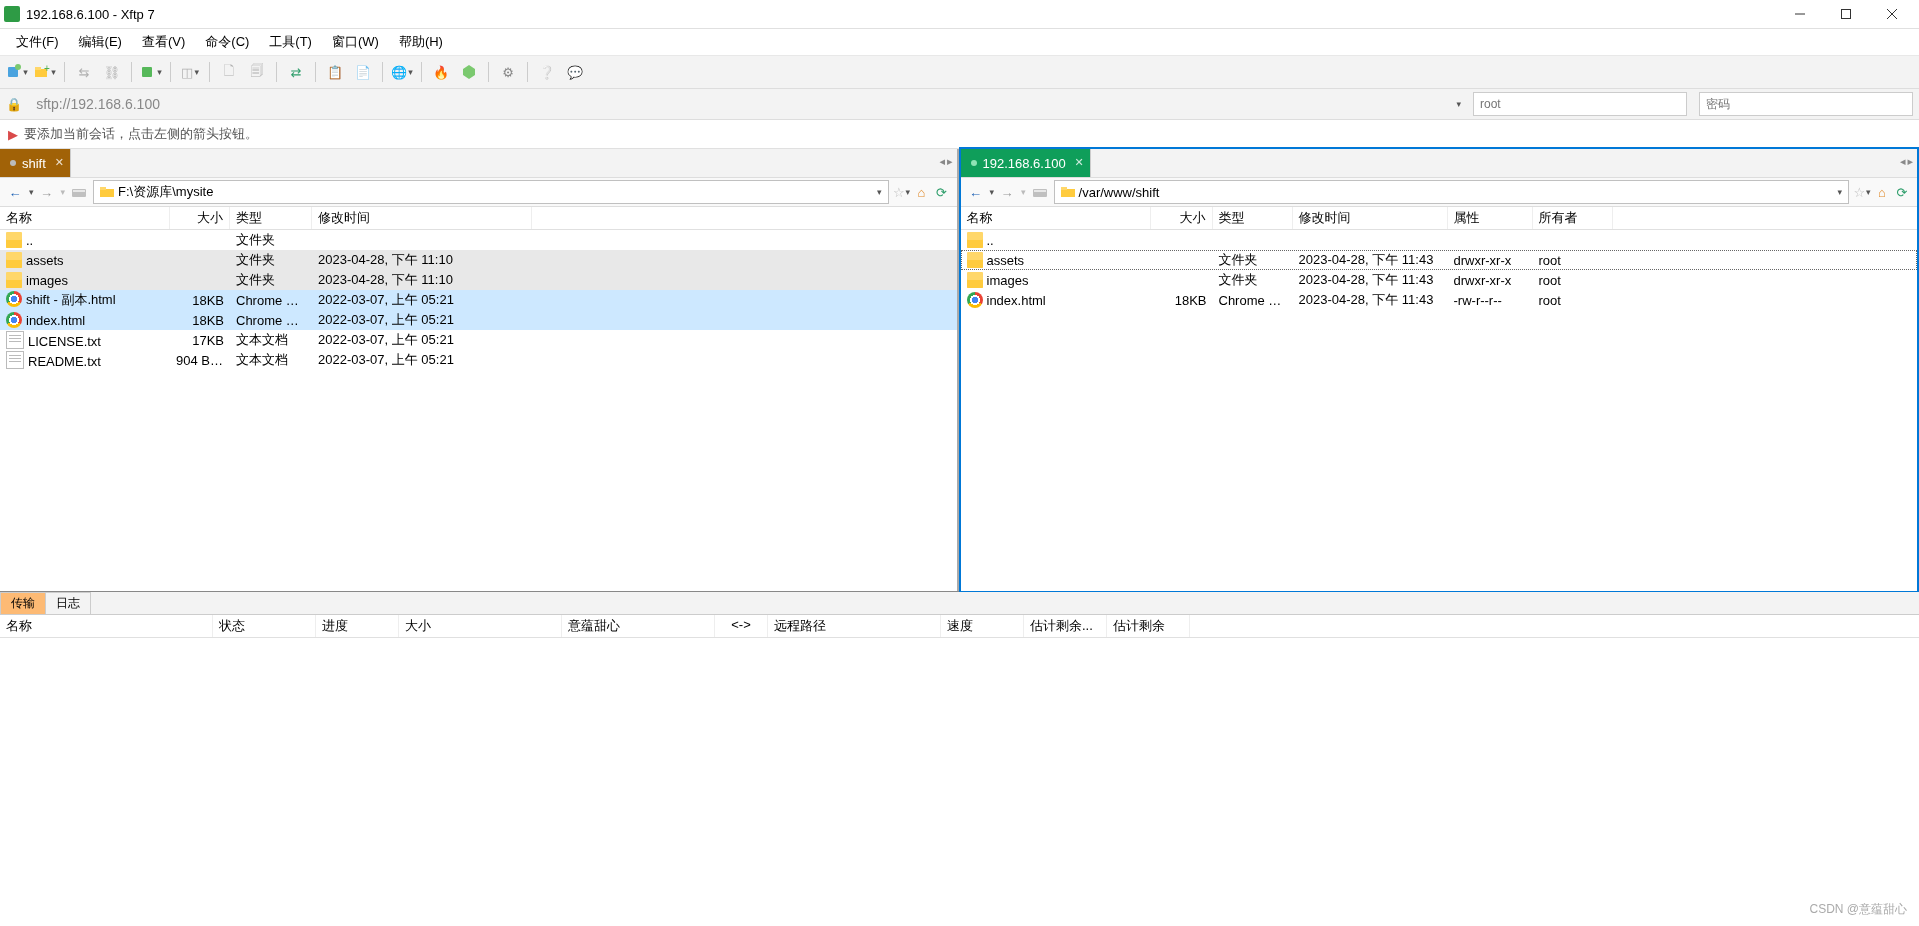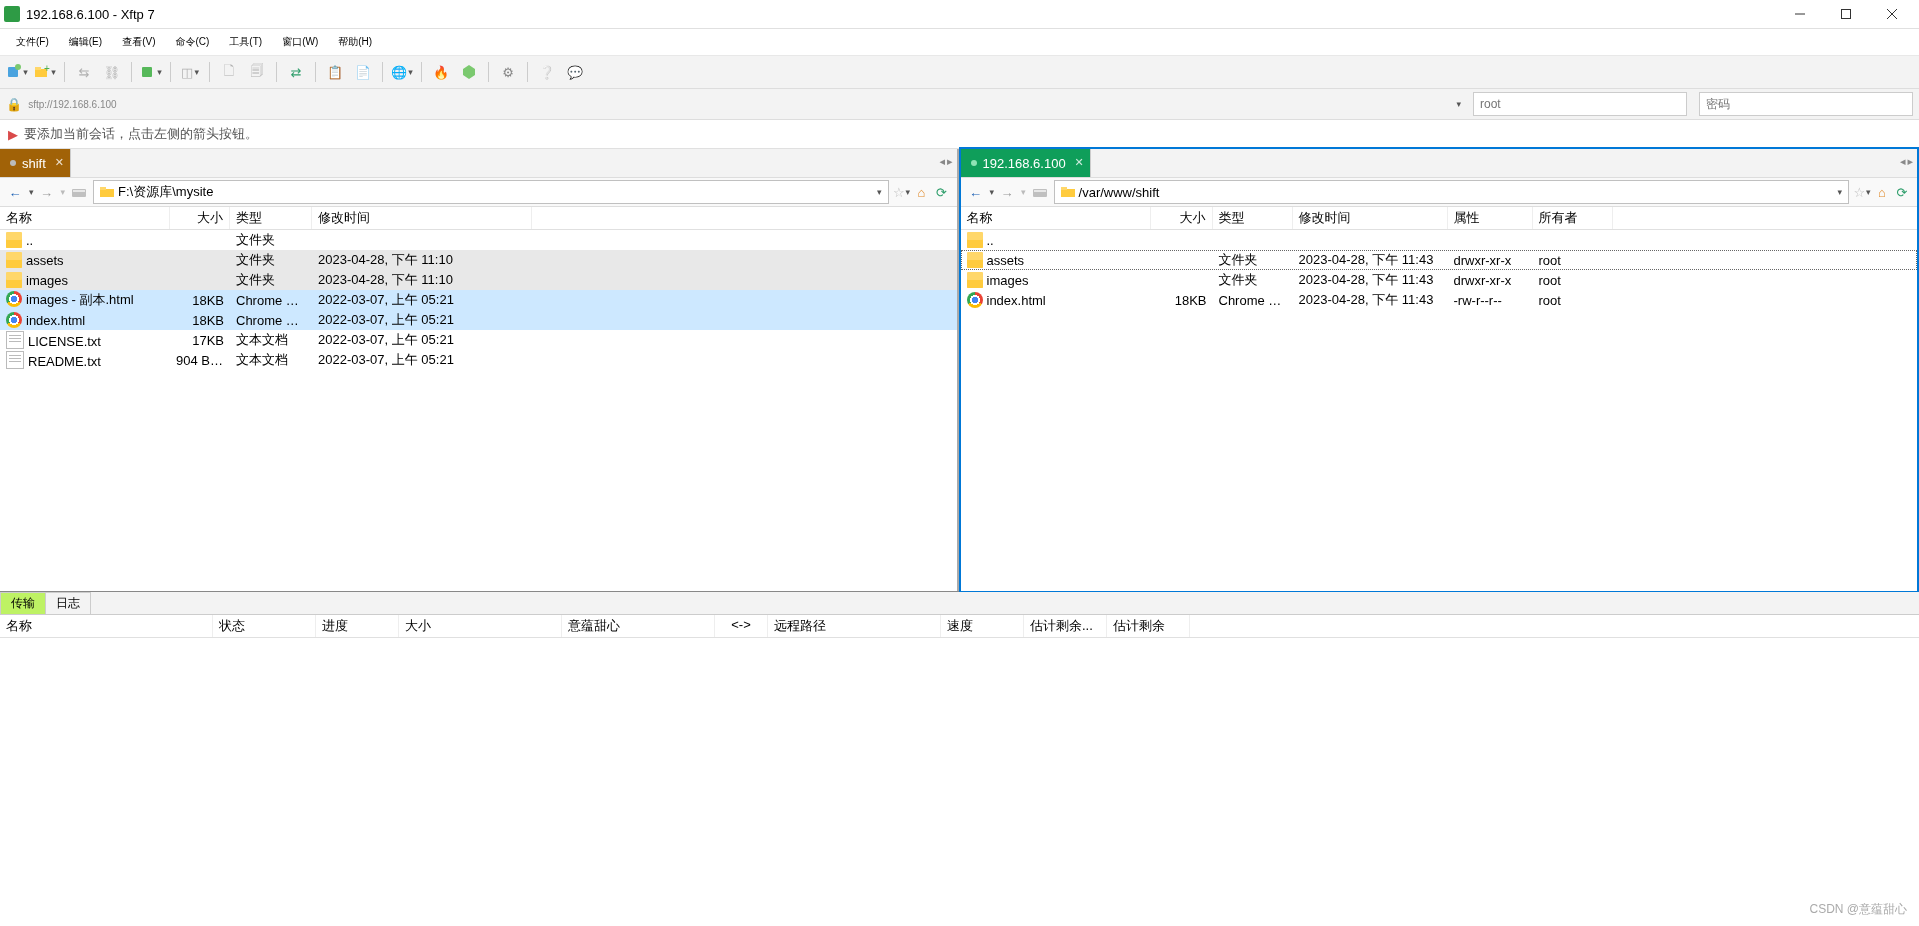--- a/index.html
+++ b/index.html
@@ -2,27 +2,27 @@
 <html><head>
 <meta charset="utf-8">
 <style>
   html,body{margin:0;padding:0;height:100%;font-family:"Microsoft YaHei",Arial,sans-serif;font-size:13px;color:#000;background:#fff;overflow:hidden}
   .titlebar{height:28px;display:flex;align-items:center;padding:0 4px;background:#fff;border-bottom:1px solid #e0e0e0}
   .titlebar .app-icon{width:16px;height:16px;background:#2e9b45;border-radius:2px;margin-right:6px;}
   .titlebar .title{flex:1;font-size:13px;color:#000}
   .win-btns{display:flex}
   .win-btn{width:46px;height:28px;display:flex;align-items:center;justify-content:center;color:#333}
   .menubar{height:26px;display:flex;align-items:center;padding:0 6px;background:#fff;border-bottom:1px solid #e8e8e8}
-  .menu-item{padding:2px 10px;font-size:10px}
+  .menu-item{padding:2px 10px;font-size:13px}
   .toolbar{height:32px;background:#f3f3f3;display:flex;align-items:center;padding:0 6px;gap:6px;border-bottom:1px solid #ddd}
   .tb-btn{width:22px;height:22px;display:flex;align-items:center;justify-content:center;border-radius:2px;color:#555}
   .tb-sep{width:1px;height:20px;background:#ccc;margin:0 2px}
   .addr-row{background:#f3f3f3;height:30px;display:flex;align-items:center;padding:0 6px;gap:6px;border-bottom:1px solid #ddd}
   .lock-icon{color:#e6b85c}
-  .addr-host{flex:1;color:#888;font-size:10px;margin-left:0}
+  .addr-host{flex:1;color:#888;font-size:14px;margin-left:8px}
   .cred-input{width:200px;height:22px;border:1px solid #ccc;background:#fff;color:#888;font-size:12px;padding:0 6px;margin-left:6px}
   .hint-row{background:#fff;height:28px;display:flex;align-items:center;padding:0 8px;border-bottom:1px solid #e0e0e0;font-size:13px;color:#555}
   .flag-icon{color:#d94a4a;margin-right:6px}
   .panes{display:flex;height:442px;border-bottom:1px solid #888}
   .pane{flex:1;display:flex;flex-direction:column;min-width:0}
   .pane-left{border-right:2px solid #aaa}
   .pane-right{border:2px solid #0078d7;margin:-2px 0}
   .tab-row{height:28px;background:#f3f3f3;display:flex;align-items:flex-end;position:relative;border-bottom:1px solid #ddd}
   .tab{height:28px;display:flex;align-items:center;padding:0 24px 0 10px;font-size:13px;position:relative;border-right:1px solid #ccc;}
   .tab-local{background:#a16207;color:#fff}
@@ -63,21 +63,21 @@
   
   .R .c-name{width:190px}
   .R .c-size{width:62px}
   .R .c-type{width:80px}
   .R .c-date{width:155px}
   .R .c-attr{width:85px}
   .R .c-own{width:80px}
 
   .xfer-tabs{height:22px;background:#f3f3f3;display:flex;align-items:flex-end;border-bottom:1px solid #ccc}
   .xfer-tab{padding:2px 10px;font-size:12px;border:1px solid #ccc;border-bottom:none;margin-right:-1px;background:#f3f3f3}
-  .xfer-tab.active{background:#bef264}
+  .xfer-tab.active{background:#fdba74}
   .xfer-hdr{height:22px;display:flex;background:#fff;border-bottom:1px solid #e0e0e0;font-size:13px}
   .xfer-col{padding:2px 6px;border-right:1px solid #eee}
   .xfer-body{flex:1;background:#fff}
 
   .watermark{position:absolute;right:12px;bottom:8px;color:#aaa;font-size:12px}
   svg{display:block}
   .drop-caret{font-size:9px;color:#555;margin-left:1px}
 </style>
 </head>
 <body>
@@ -241,21 +241,21 @@
           <div class="fc c-type">文件夹</div>
           <div class="fc c-date">2023-04-28, 下午 11:10</div>
         </div>
         <div class="frow highlighted">
           <div class="fc c-name"><span class="ficon folder"></span><span>images</span></div>
           <div class="fc c-size size"></div>
           <div class="fc c-type">文件夹</div>
           <div class="fc c-date">2023-04-28, 下午 11:10</div>
         </div>
         <div class="frow selected">
-          <div class="fc c-name"><span class="ficon chrome"></span><span>images - 副本.html</span></div>
+          <div class="fc c-name"><span class="ficon chrome"></span><span>shift - 副本.html</span></div>
           <div class="fc c-size size">18KB</div>
           <div class="fc c-type">Chrome H...</div>
           <div class="fc c-date">2022-03-07, 上午 05:21</div>
         </div>
         <div class="frow selected">
           <div class="fc c-name"><span class="ficon chrome"></span><span>index.html</span></div>
           <div class="fc c-size size">18KB</div>
           <div class="fc c-type">Chrome H...</div>
           <div class="fc c-date">2022-03-07, 上午 05:21</div>
         </div>

